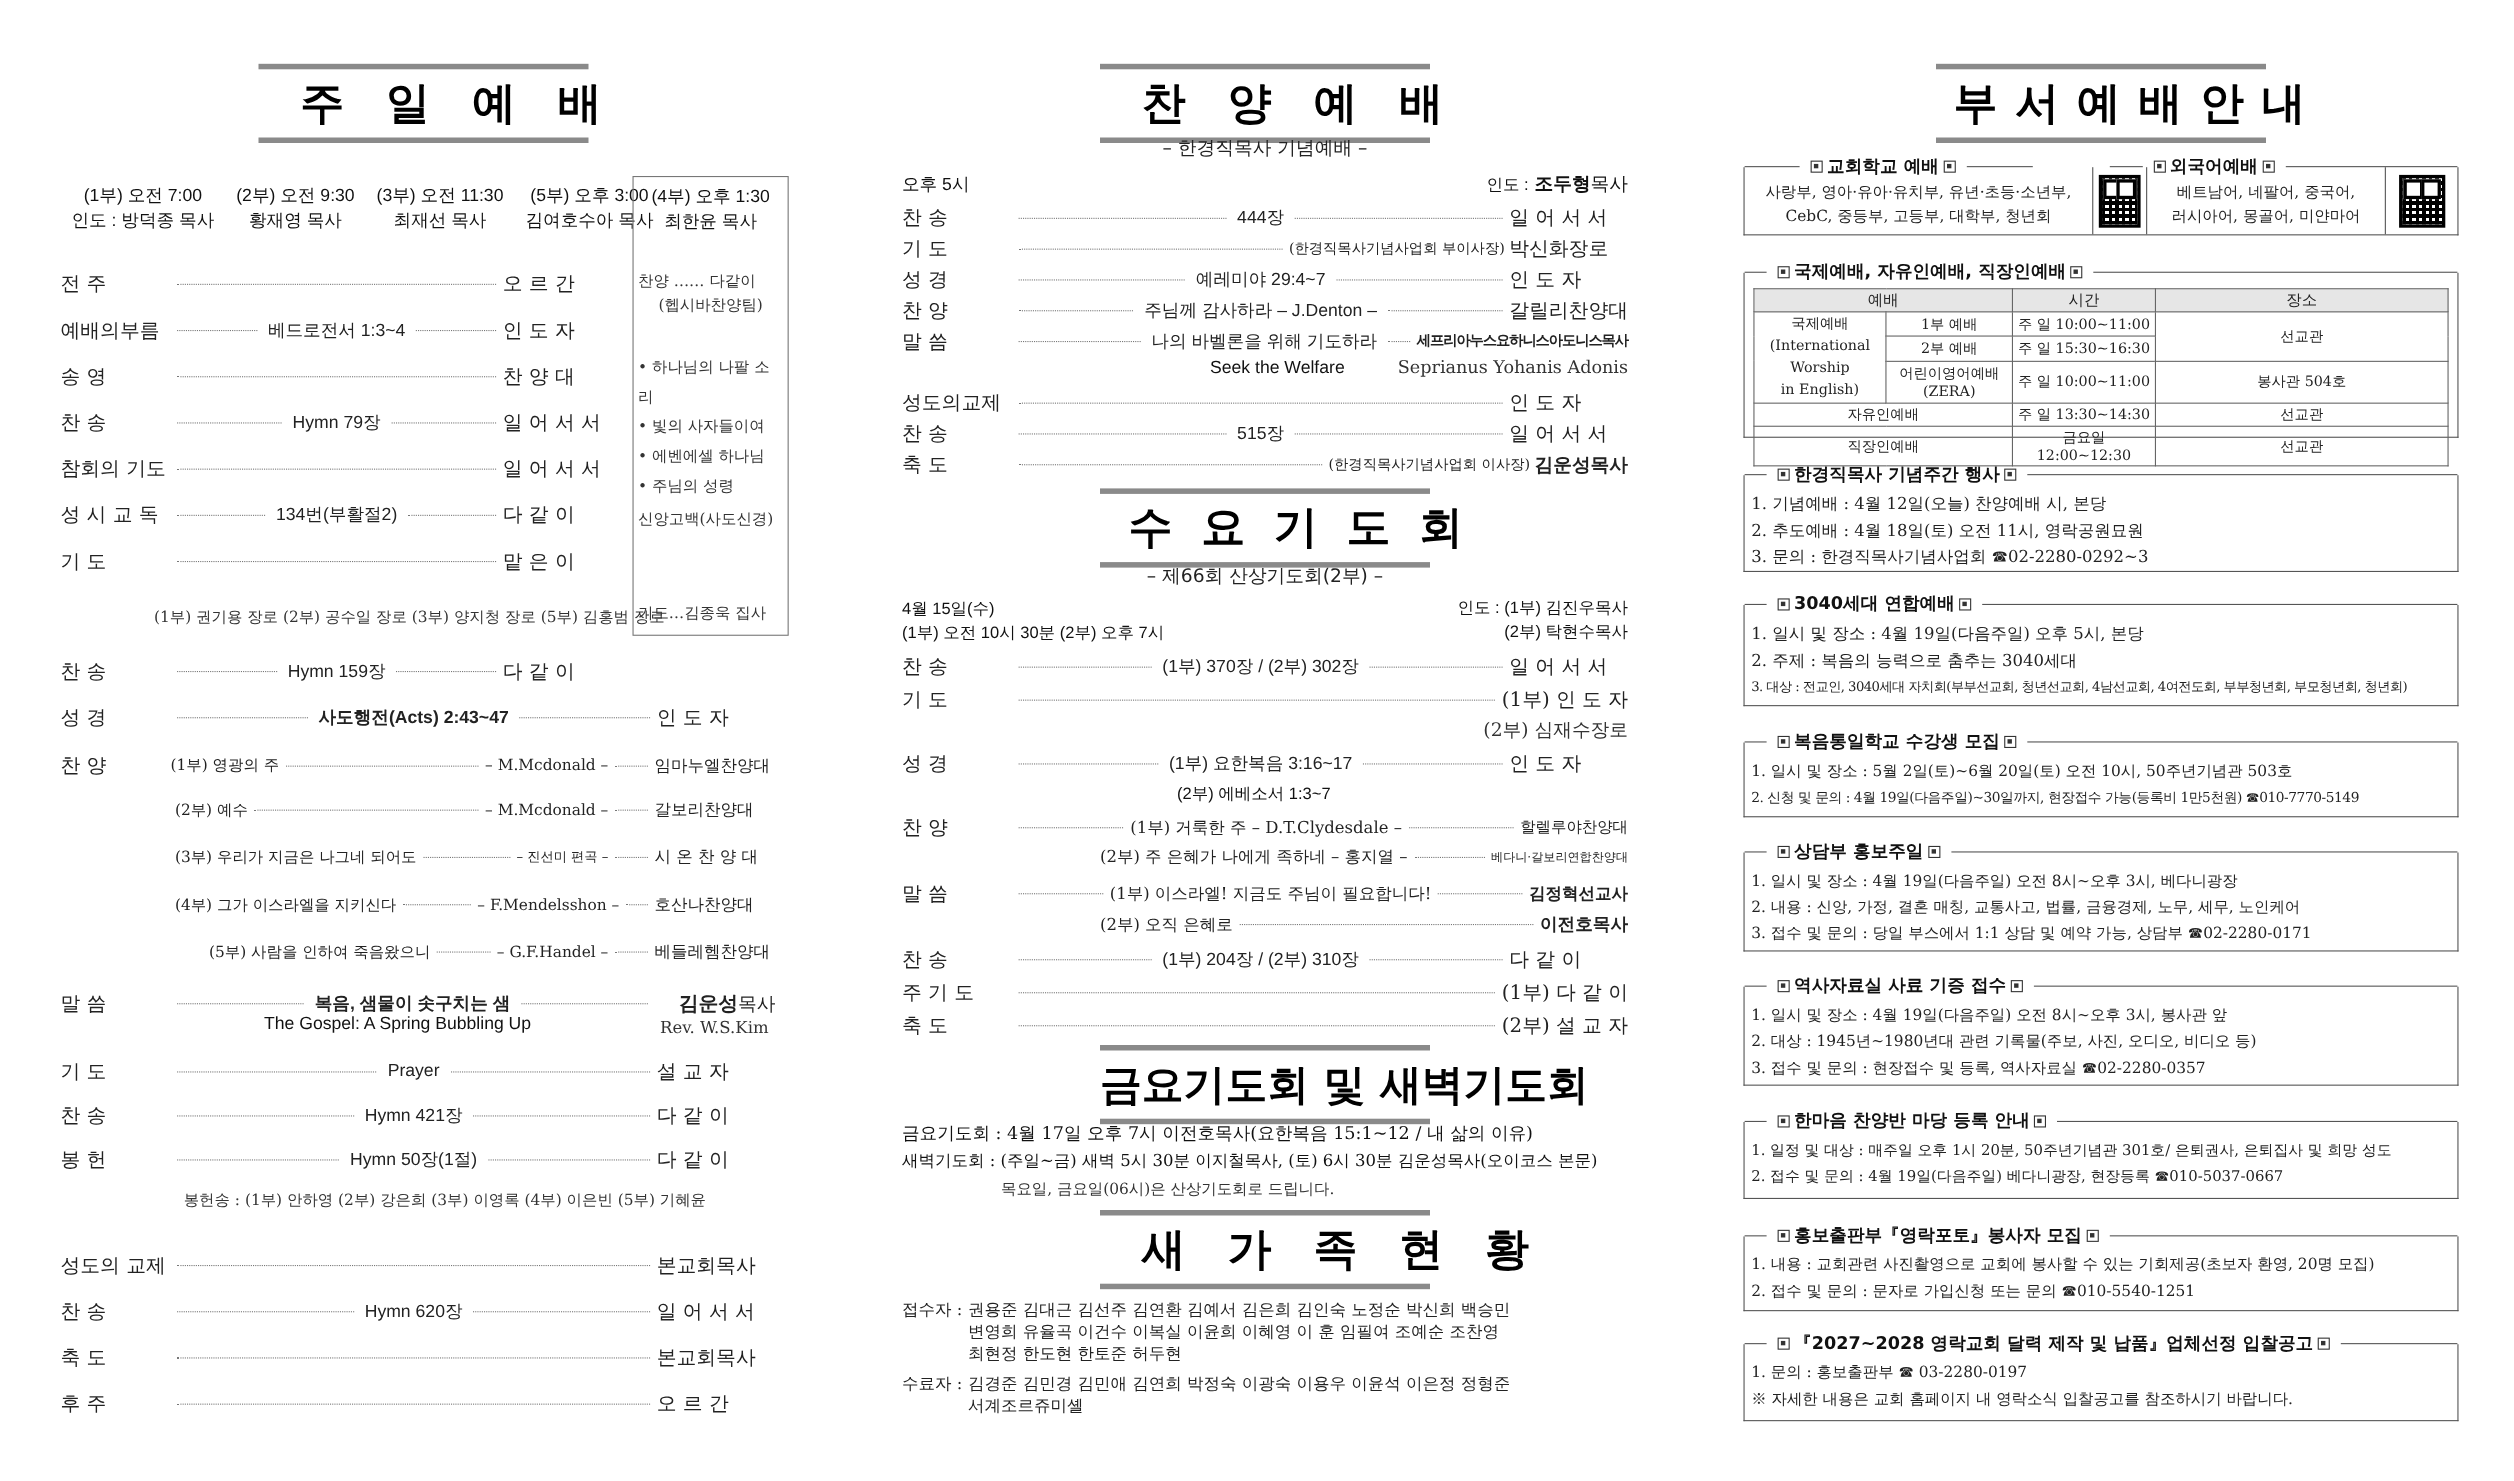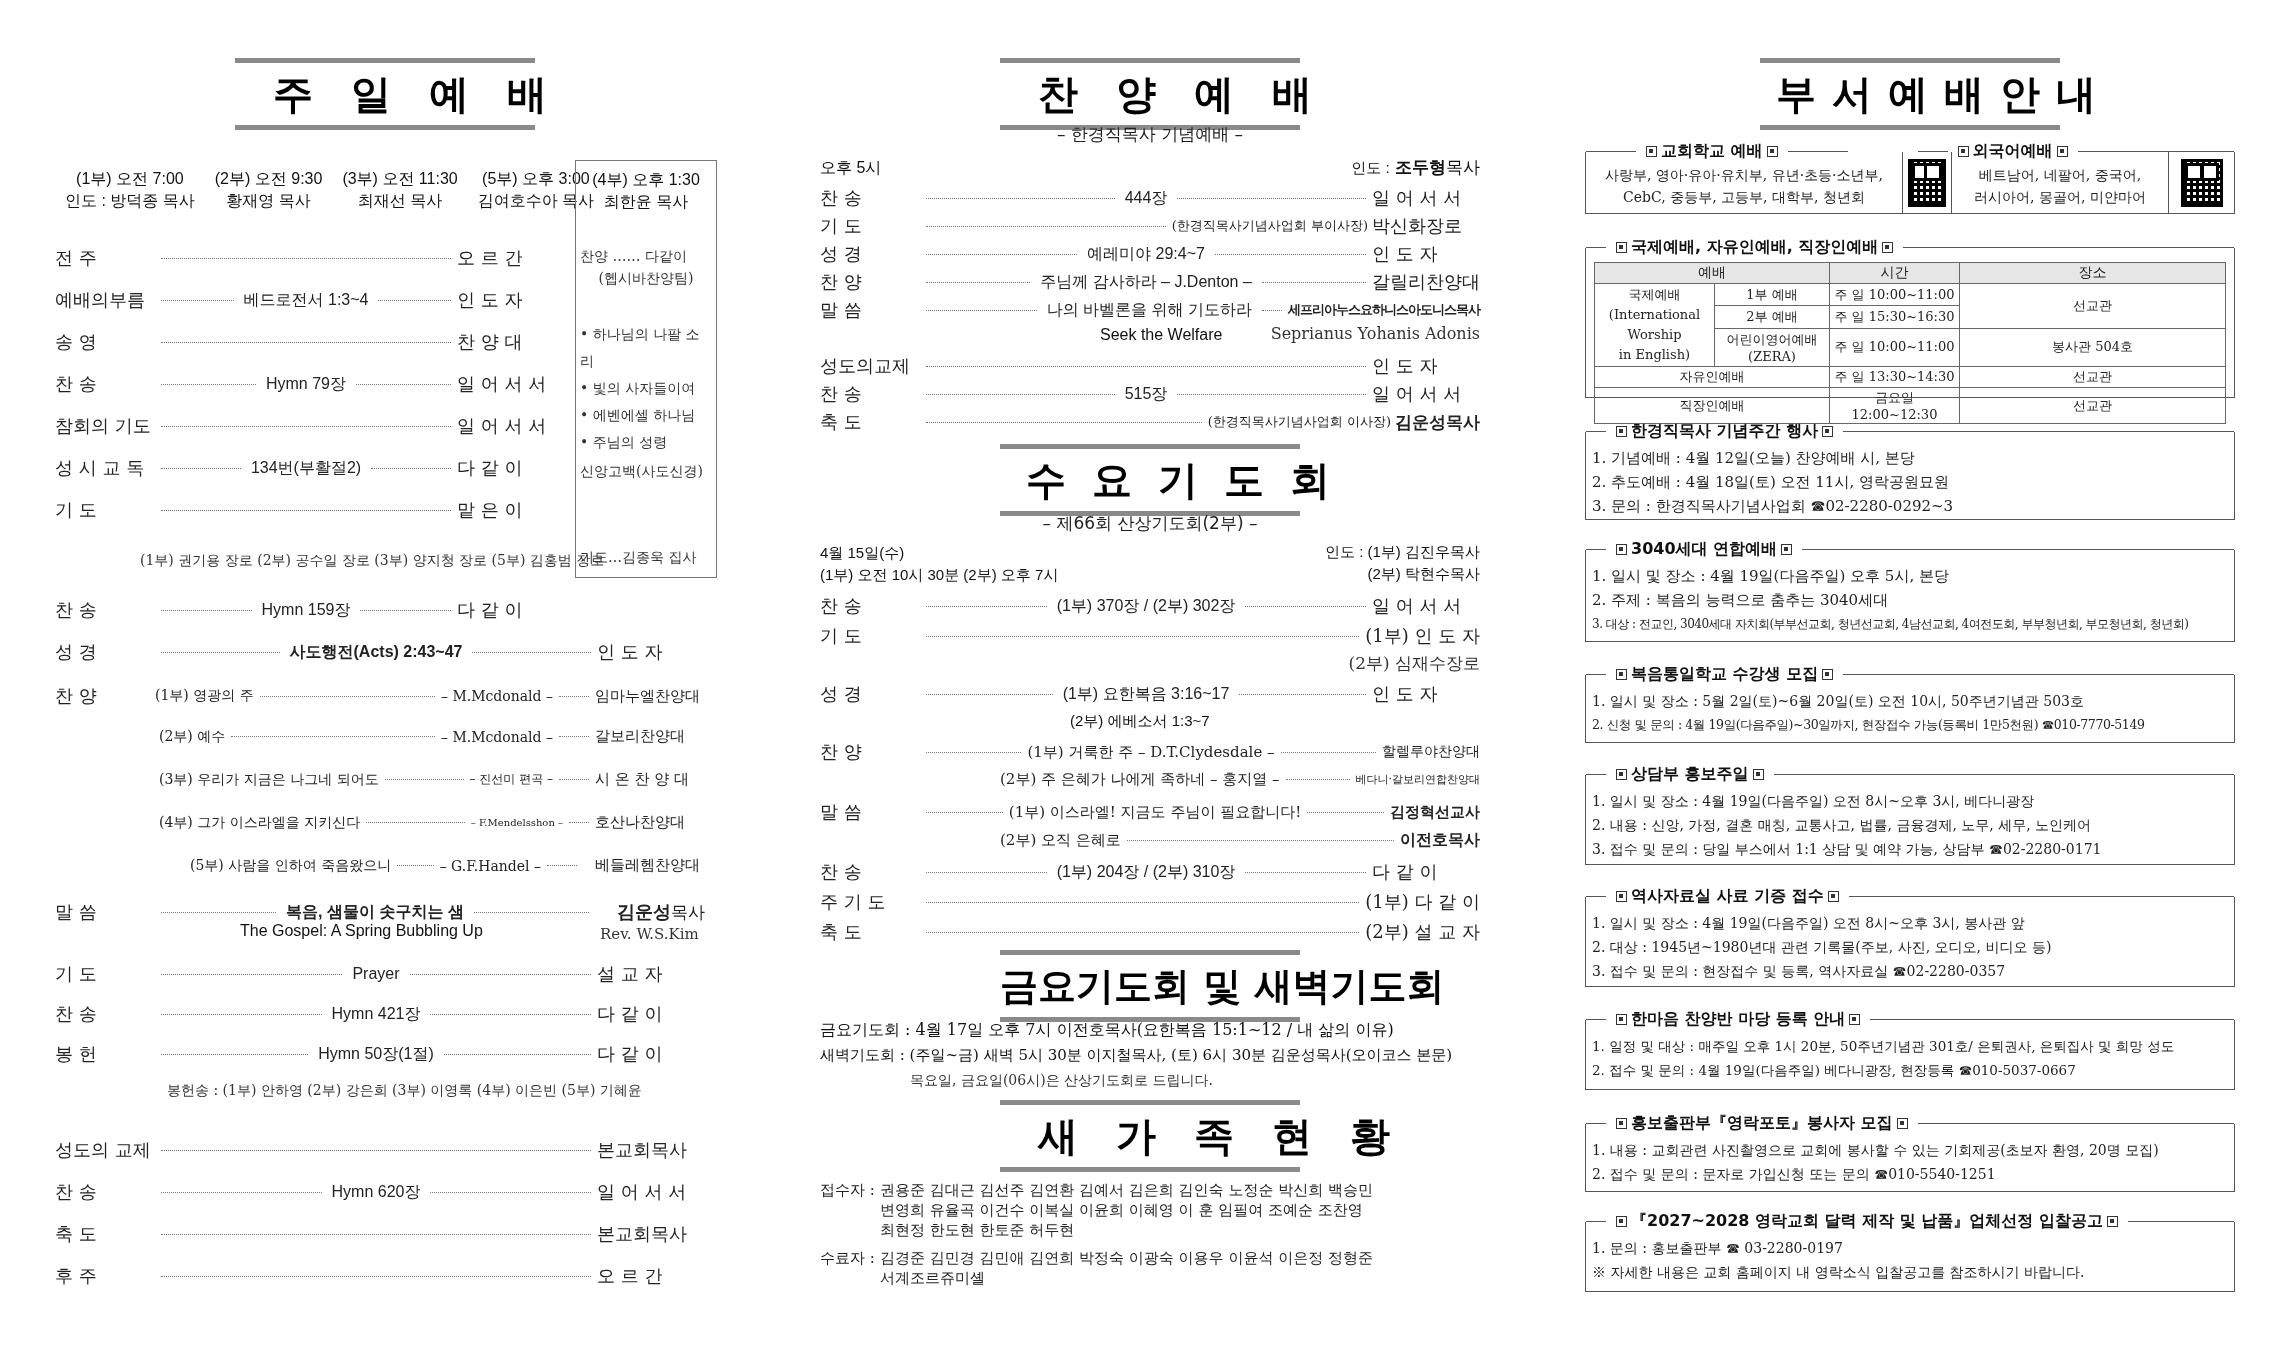--- a/index.html
+++ b/index.html
@@ -181,30 +181,30 @@
   <div class="row" style="top:770px;left:104px;width:546px;">
       <span style="font-size:14px;">(3부) 우리가 지금은 나그네 되어도</span>
       <span class="dots"></span>
       <span style="font-size:12px;">– 진선미 편곡 –</span>
       <span class="dots" style="flex:0 0 30px"></span>
       <span class="who" style="width:110px;font-size:15px;">시 온 찬 양 대</span>
     </div>
   <div class="row" style="top:813px;left:104px;width:546px;">
       <span style="font-size:14px;">(4부) 그가 이스라엘을 지키신다</span>
       <span class="dots"></span>
-      <span style="font-size:10px;">– F.Mendelsshon –</span>
+      <span style="font-size:14px;">– F.Mendelsshon –</span>
       <span class="dots" style="flex:0 0 20px"></span>
       <span class="who" style="width:110px;font-size:15px;">호산나찬양대</span>
     </div>
   <div class="row" style="top:856px;left:104px;width:546px;">
       <span style="font-size:14px;margin-left:31px;">(5부) 사람을 인하여 죽음왔으니</span>
       <span class="dots"></span>
       <span style="font-size:14px;">– G.F.Handel –</span>
       <span class="dots" style="flex:0 0 30px"></span>
-      <span class="who" style="width:110px;font-size:15px;margin-left:12px;">베들레헴찬양대</span>
+      <span class="who" style="width:110px;font-size:15px;">베들레헴찬양대</span>
     </div>
 
   <div class="row" style="top:900px;width:650px;">
       <span class="lbl">말 씀</span>
       <span class="dots"></span>
       <span class="mid bold">복음, 샘물이 솟구치는 샘</span>
       <span class="dots"></span>
       <span style="width:110px;text-align:right;"><span class="bold" style="font-size:18px;">김운성</span><span>목사</span></span>
     </div>
   <div class="plain" style="top:922px;left:185px;font-family:'Liberation Sans',sans-serif;font-size:16px;color:#111;">The Gospel: A Spring Bubbling Up</div>

